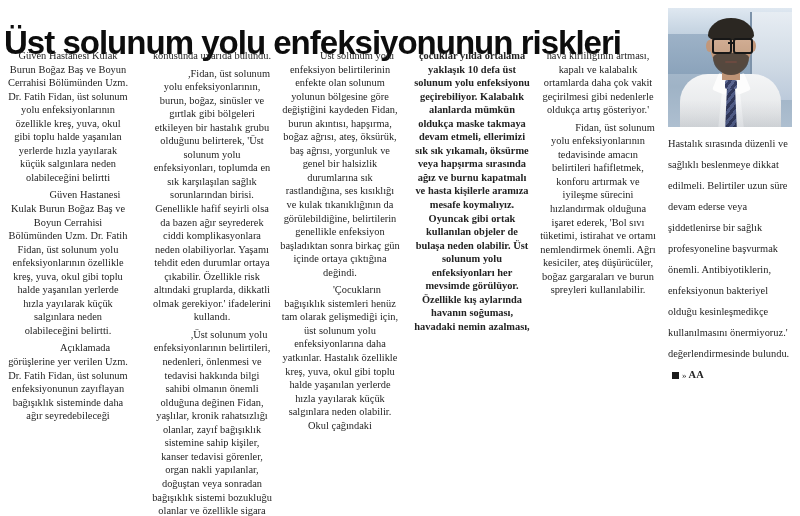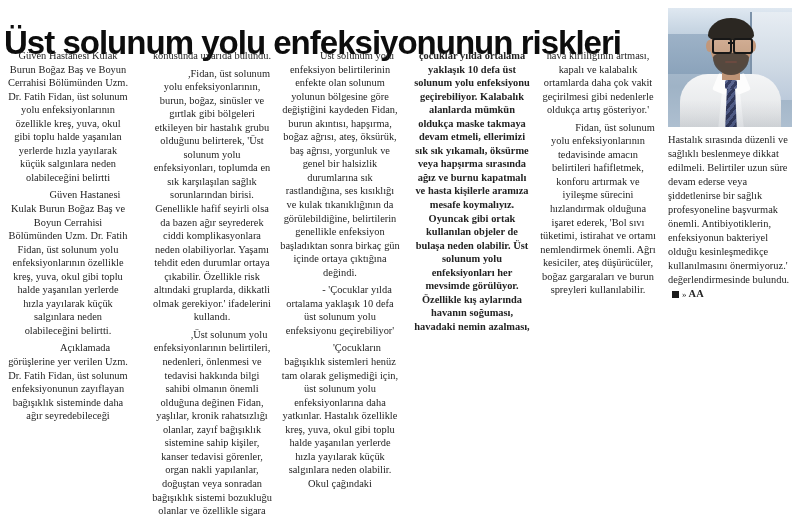--- a/index.html
+++ b/index.html
@@ -169,21 +169,21 @@
   #col4 { left: 409px; width: 126px; font-weight: bold; }
   #col5 { left: 536px; width: 124px; }
 
   
   #col6 {
     position: absolute;
     left: 668px;
     top: 133px;
     width: 126px;
     font-size: 10.4px;
-    line-height: 14px;
+    line-height: 21px;
     color: #242424;
   }
   #col6 p { margin: 0; }
 
   .endmark {
     display: inline-block;
     width: 7px;
     height: 7px;
     background: #1b1b1b;
     margin: 0 3px 0 4px;
@@ -239,21 +239,20 @@
   </div>
 
   <div class="col" id="col2">
     <p>konusunda uyarıda bulundu.</p>
     <p class="indent">,Fidan, üst solunum yolu enfeksiyonlarının, burun, boğaz, sinüsler ve gırtlak gibi bölgeleri etkileyen bir hastalık grubu olduğunu belirterek, 'Üst solunum yolu enfeksiyonları, toplumda en sık karşılaşılan sağlık sorunlarından birisi. Genellikle hafif seyirli olsa da bazen ağır seyrederek ciddi komplikasyonlara neden olabiliyorlar. Yaşamı tehdit eden durumlar ortaya çıkabilir. Özellikle risk altındaki gruplarda, dikkatli olmak gerekiyor.' ifadelerini kullandı.</p>
     <p class="indent">,Üst solunum yolu enfeksiyonlarının belirtileri, nedenleri, önlenmesi ve tedavisi hakkında bilgi sahibi olmanın önemli olduğuna değinen Fidan, yaşlılar, kronik rahatsızlığı olanlar, zayıf bağışıklık sistemine sahip kişiler, kanser tedavisi görenler, organ nakli yapılanlar, doğuştan veya sonradan bağışıklık sistemi bozukluğu olanlar ve özellikle sigara içenlerin risk grubunda olduğunu belirtti.</p>
   </div>
 
   <div class="col" id="col3">
     <p class="indent">Üst solunum yolu enfeksiyon belirtilerinin enfekte olan solunum yolunun bölgesine göre değiştiğini kaydeden Fidan, burun akıntısı, hapşırma, boğaz ağrısı, ateş, öksürük, baş ağrısı, yorgunluk ve genel bir halsizlik durumlarına sık rastlandığına, ses kısıklığı ve kulak tıkanıklığının da görülebildiğine, belirtilerin genellikle enfeksiyon başladıktan sonra birkaç gün içinde ortaya çıktığına değindi.</p>
-    <p class="indent">- 'Çocuklar yılda ortalama yaklaşık 10 defa üst solunum yolu enfeksiyonu geçirebiliyor'</p>
     <p class="indent">'Çocukların bağışıklık sistemleri henüz tam olarak gelişmediği için, üst solunum yolu enfeksiyonlarına daha yatkınlar. Hastalık özellikle kreş, yuva, okul gibi toplu halde yaşanılan yerlerde hızla yayılarak küçük salgınlara neden olabilir. Okul çağındaki</p>
   </div>
 
   <div class="col" id="col4">
     <p>çocuklar yılda ortalama yaklaşık 10 defa üst solunum yolu enfeksiyonu geçirebiliyor. Kalabalık alanlarda mümkün oldukça maske takmaya devam etmeli, ellerimizi sık sık yıkamalı, öksürme veya hapşırma sırasında ağız ve burnu kapatmalı ve hasta kişilerle aramıza mesafe koymalıyız. Oyuncak gibi ortak kullanılan objeler de bulaşa neden olabilir. Üst solunum yolu enfeksiyonları her mevsimde görülüyor. Özellikle kış aylarında havanın soğuması, havadaki nemin azalması,</p>
   </div>
 
   <div class="col" id="col5">
     <p>hava kirliliğinin artması, kapalı ve kalabalık ortamlarda daha çok vakit geçirilmesi gibi nedenlerle oldukça artış gösteriyor.'</p>
     <p class="indent">Fidan, üst solunum yolu enfeksiyonlarının tedavisinde amacın belirtileri hafifletmek, konforu artırmak ve iyileşme sürecini hızlandırmak olduğuna işaret ederek, 'Bol sıvı tüketimi, istirahat ve ortamı nemlendirmek önemli. Ağrı kesiciler, ateş düşürücüler, boğaz gargaraları ve burun spreyleri kullanılabilir.</p>

